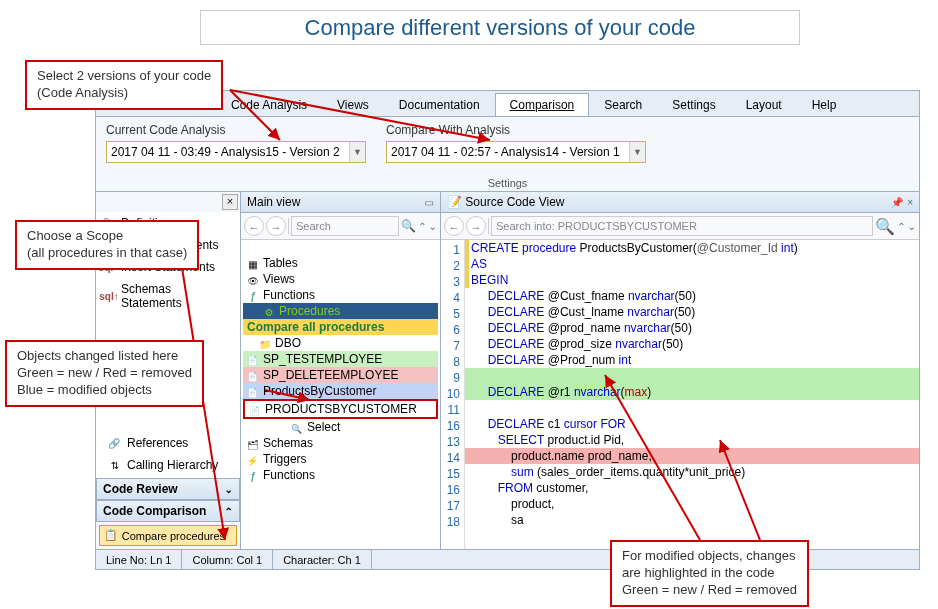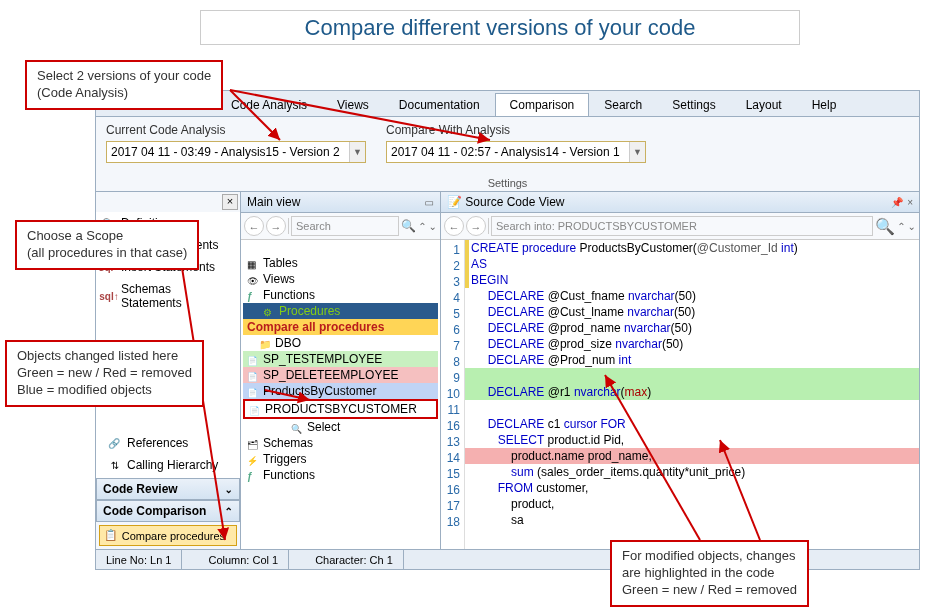--- a/index.html
+++ b/index.html
@@ -12,51 +12,51 @@
 .callout-2 { top: 220px; left: 15px; }
 .callout-3 { top: 340px; left: 5px; }
 .callout-4 { top: 540px; left: 610px; }
 
 svg.arrows { position: absolute; top: 0; left: 0; width: 938px; height: 609px; pointer-events: none; z-index: 90; }
 
 .app-window { position: absolute; top: 90px; left: 95px; width: 825px; height: 480px; border: 1px solid #9caec1; background: #e6edf5; display: flex; flex-direction: column; }
 
 .menu-tabs { display: flex; background: #e6edf5; border-bottom: 1px solid #9caec1; height: 26px; align-items: flex-end; padding-left: 120px; font-size: 12px; }
 .menu-tab { padding: 4px 14px; cursor: pointer; border: 1px solid transparent; border-bottom: none; }
-.menu-tab.active { background: #fff; border-color: #9caec1; }
+.menu-tab.active { background: #fff; border-color: #9caec1; text-decoration: underline; }
 
 .ribbon { background: #f4f7fb; border-bottom: 1px solid #9caec1; padding: 6px 10px; display: flex; gap: 20px; height: 70px; }
 .ribbon-group { display: flex; flex-direction: column; }
 .ribbon-label { font-size: 12px; color: #333; margin-bottom: 4px; }
 .combo { border: 1px solid #c9b060; background: #fff; height: 22px; font-size: 12px; padding: 2px 4px; display: flex; align-items: center; position: relative; }
 .combo-arrow { position: absolute; right: 0; top: 0; bottom: 0; width: 16px; border-left: 1px solid #ccc; display: flex; align-items: center; justify-content: center; color: #666; font-size: 9px; background:#f0f0f0; }
 .ribbon-caption { text-align: center; font-size: 11px; color: #555; padding-top: 10px; border-top: none; }
 
 .workspace { display: flex; flex: 1; overflow: hidden; }
 .left-panel { width: 145px; border-right: 1px solid #9caec1; display: flex; flex-direction: column; background: #f4f7fb; font-size: 12px; }
 .left-panel .close { align-self: flex-end; width: 16px; height: 16px; font-size: 11px; text-align: center; border: 1px solid #aaa; background:#eee; margin:2px; }
 .side-items { flex: 1; overflow: hidden; background: #fff; }
 .side-item { padding: 4px 6px; display: flex; gap: 5px; align-items: center; }
 .icon-box { width: 14px; height: 14px; font-size: 10px; display: inline-flex; align-items: center; justify-content: center; }
 .section-bar { background: linear-gradient(#eaf1f9,#d4e3f2); border: 1px solid #9caec1; padding: 3px 6px; font-weight: 600; font-size: 12px; display: flex; justify-content: space-between; align-items: center; }
 .section-bar .chev { font-size: 10px; }
 .highlight-btn { background: #ffe9a8; border: 1px solid #d4a017; padding: 3px 4px; font-size: 11px; display:flex; align-items:center; gap:4px; margin:3px; }
 
-.mid-panel { width: 200px; border-right: 1px solid #9caec1; display: flex; flex-direction: column; background: #fff; font-size: 12px; }
+.mid-panel { width: 200px; border-right: 1px solid #9caec1; display: flex; flex-direction: column; background: #fff; font-size: 12px; text-align: center; }
 .panel-header { background: linear-gradient(#eaf1f9,#d4e3f2); border-bottom: 1px solid #9caec1; padding: 3px 6px; font-size: 12px; display:flex; align-items:center; justify-content:space-between; }
 .panel-toolbar { display: flex; align-items: center; gap: 2px; padding: 3px; border-bottom: 1px solid #ccc; background:#f7f9fc; }
 .nav-btn { width: 20px; height: 20px; border: 1px solid #ccc; border-radius: 50%; background: #fff; display: flex; align-items: center; justify-content: center; font-size: 11px; color: #666; }
 .search-box { flex: 1; border: 1px solid #ccc; height: 20px; padding: 0 4px; font-size: 11px; color:#888; display:flex; align-items:center; }
 .tree { flex: 1; overflow: auto; padding: 2px; margin-top: 13px; }
 .tree-item { padding: 1px 4px; display: flex; gap: 4px; align-items: center; white-space: nowrap; }
 .tree-item.indent1 { padding-left: 16px; }
 .tree-item.indent2 { }
 .tree-item.indent3 { padding-left: 48px; }
 .tree-item.selected { background: #2a5a8c; color: #84cc16; padding-left: 20px; }
-.tree-item.banner { background: #ffd556; font-weight: bold; color:#b91c1c; }
+.tree-item.banner { background: #ffd556; font-weight: bold; color:#15803d; }
 .tree-item.green { background: #c8f0c0; }
 .tree-item.red { background: #f5c0c0; }
 .tree-item.blue { background: #c0d4f5; }
 .tree-item.boxed { border: 2px solid #c00; }
 .ticon { width: 12px; height: 12px; display:inline-block; }
 .ticon.folder::before { content:"📁"; font-size:10px; }
 .ticon.table::before { content:"▦"; font-size:10px; }
 .ticon.view::before { content:"👁"; font-size:9px; }
 .ticon.fn::before { content:"ƒ"; font-size:10px; color:#5a8; font-weight:bold; }
 .ticon.proc::before { content:"⚙"; font-size:10px; }
@@ -71,21 +71,21 @@
 .gutter div { height: 16px; line-height:16px; }
 .code-lines { flex: 1; }
 .code-line { height: 16px; line-height:16px; padding-left: 6px; white-space: pre; position:relative; }
 .code-line.green-bg { background: #b8efb0; }
 .code-line.red-bg { background: #f5b0b0; }
 .kw { color: #0000c8; }
 .str { color: #a00; }
 .param { color: #555; }
 .bar-left { border-left: 4px solid #f0d050; padding-left:2px; }
 
-.status-bar { height: 20px; border-top: 1px solid #9caec1; background: #e6edf5; display: flex; font-size: 11px; align-items: center; gap: 16px; }
+.status-bar { height: 20px; border-top: 1px solid #9caec1; background: #e6edf5; display: flex; font-size: 11px; align-items: center; }
 .status-cell { border-right: 1px solid #9caec1; padding: 0 10px; height: 100%; display: flex; align-items: center; }
 
 .pin-icons { display:flex; gap:3px; font-size:10px; color:#666; }
 </style>
 </head>
 <body>
 
 <div class="title-banner">Compare different versions of your code</div>
 
 <div class="callout callout-1"><span style="white-space:pre-line">Select 2 versions of your code

